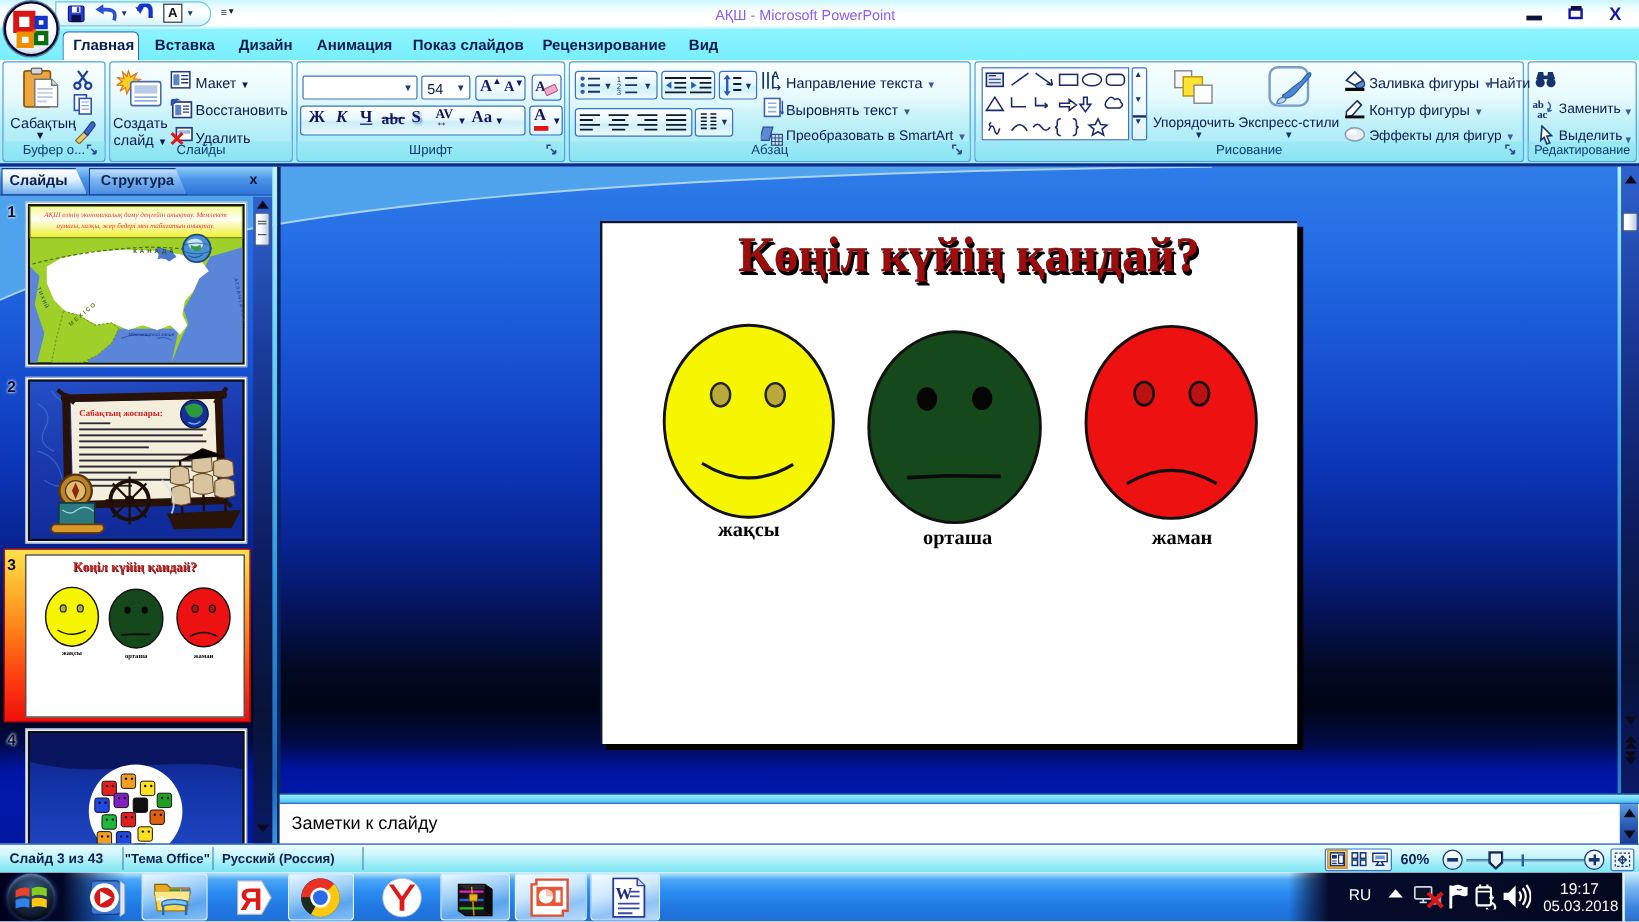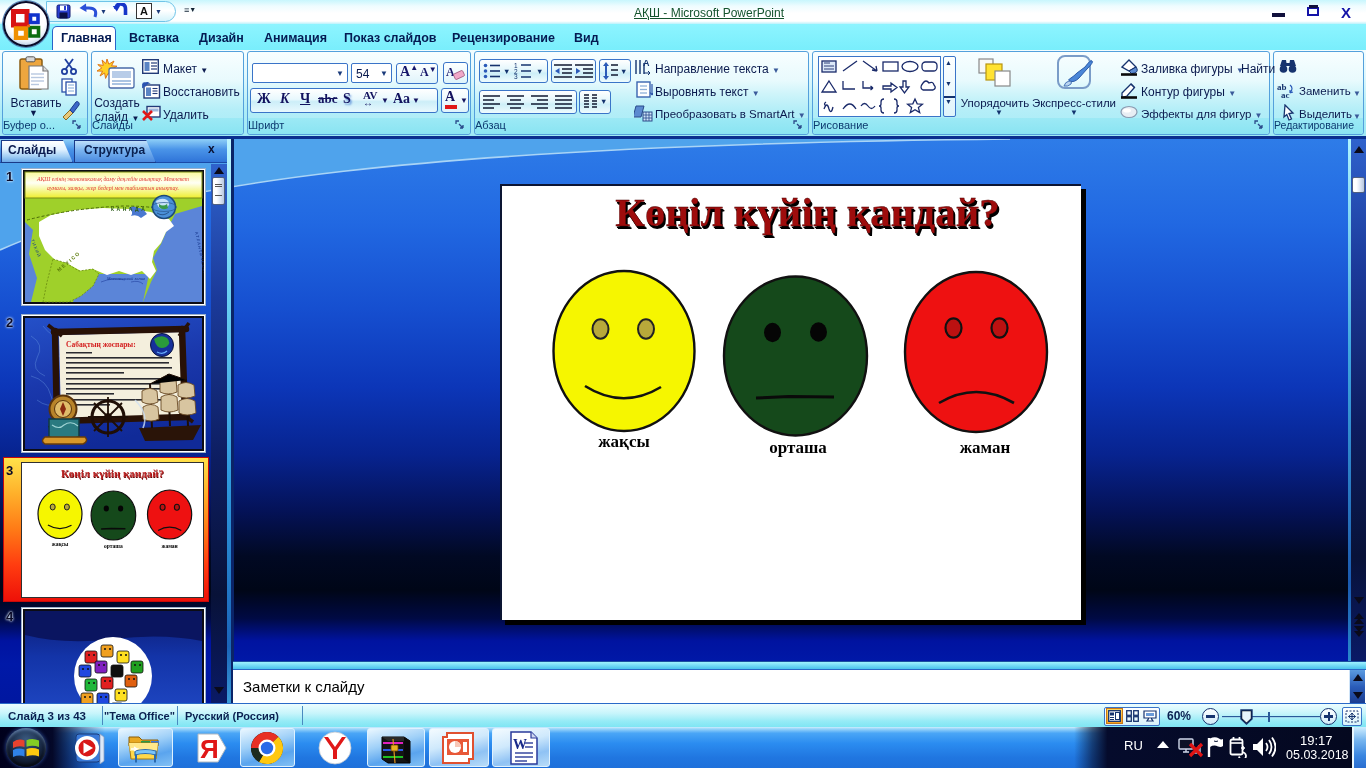--- a/index.html
+++ b/index.html
@@ -2,27 +2,27 @@
 <html><head>
 <meta charset="utf-8">
 <style>
 * { margin:0; padding:0; box-sizing:border-box; }
 html,body { width:1366px; height:768px; overflow:hidden; }
 body { font-family:"Liberation Sans", sans-serif; position:relative; background:#fff; }
 .abs { position:absolute; }
 .grp { position:absolute; top:1px; height:84px; border:1px solid #54a0dc; border-radius:3px;
   background:linear-gradient(180deg,#f8feff 0%,#e8fafd 35%,#cdf4fa 52%,#b5eef8 70%,#a5ebf6 100%); }
 .glabel { position:absolute; bottom:0; left:0; right:0; height:16px; font-size:11px; color:#0d3a70;
-  text-align:left; line-height:15px; background:linear-gradient(180deg,#9ce9f5,#8ae4f2); border-radius:0 0 3px 3px; }
+  text-align:center; line-height:15px; background:linear-gradient(180deg,#9ce9f5,#8ae4f2); border-radius:0 0 3px 3px; }
 </style>
 </head>
 <body>
 
 <div class="abs" id="titlebar" style="left:0;top:0;width:1366px;height:24px;background:linear-gradient(180deg,#c8f6fd 0%,#eefcff 25%,#ffffff 55%,#ffffff 88%,#baf2fb 100%);"></div>
-<div class="abs" style="left:634px;top:6px;width:400px;height:14px;font-size:12px;color:#14532d;text-decoration:underline;">АҚШ - Microsoft PowerPoint</div>
+<div class="abs" style="left:596px;top:6px;width:400px;height:14px;font-size:12px;color:#8b5cf6;">АҚШ - Microsoft PowerPoint</div>
 
 <div class="abs" style="left:1272px;top:13px;width:13px;height:4px;background:#10103c;"></div>
 <div class="abs" style="left:1307px;top:7px;width:12px;height:9px;border:2px solid #1313a8;background:transparent;"></div>
 <div class="abs" style="left:1309px;top:5px;width:9px;height:3px;background:#10103c;"></div>
 <div class="abs" style="left:1341px;top:4px;width:16px;height:16px;font-size:15px;font-weight:bold;color:#1313a8;">X</div>
 
 <div class="abs" style="left:46px;top:1px;width:130px;height:21px;border:1px solid #6fc4e8;border-radius:0 11px 11px 0;background:linear-gradient(180deg,#e6fbff,#ffffff 45%,#d5f3fb);"></div>
 <svg class="abs" style="left:56px;top:4px;" width="15" height="15" viewBox="0 0 15 15">
   <rect x="1" y="1" width="13" height="13" rx="1.5" fill="#2a3fd0" stroke="#101a70" stroke-width="1"></rect>
   <rect x="4" y="1.5" width="7" height="5" fill="#fff"></rect>
@@ -92,21 +92,21 @@
   <rect x="8" y="0.8" width="9" height="5" rx="1.5" fill="#d8d8d8" stroke="#555" stroke-width="1"></rect>
   <path d="M11,10 h14 l5,5 v18 h-19 z" fill="#fff" stroke="#777" stroke-width="1.2"></path>
   <path d="M25,10 l0,5 5,0" fill="#ddd" stroke="#777" stroke-width="1.2"></path>
   <g stroke="#b8c8e0" stroke-width="1.4">
         <path d="M13,18 h13"></path>
         <path d="M13,21.5 h13"></path>
         <path d="M13,25 h13"></path>
         <path d="M13,28.5 h8"></path>
       </g>
 </svg>
-<div class="abs" style="left:6px;top:46px;width:60px;text-align:center;">Вставить</div>
+<div class="abs" style="left:6px;top:46px;width:60px;text-align:center;">Сабақтың</div>
 <div class="abs" style="left:29px;top:58px;width:14px;font-size:9px;color:#0a1a4e;">▼</div>
 <svg class="abs" style="left:60px;top:7px;" width="20" height="18" viewBox="0 0 20 18">
   <g stroke="#1f3f9f" stroke-width="1.8" fill="none">
         <path d="M5,2 L13,13"></path>
         <path d="M13,2 L5,13"></path>
         <circle cx="4.5" cy="14.5" r="2.6"></circle>
         <circle cx="13.5" cy="14.5" r="2.6"></circle>
       </g>
 </svg>
 <svg class="abs" style="left:60px;top:28px;" width="20" height="18" viewBox="0 0 20 18">

